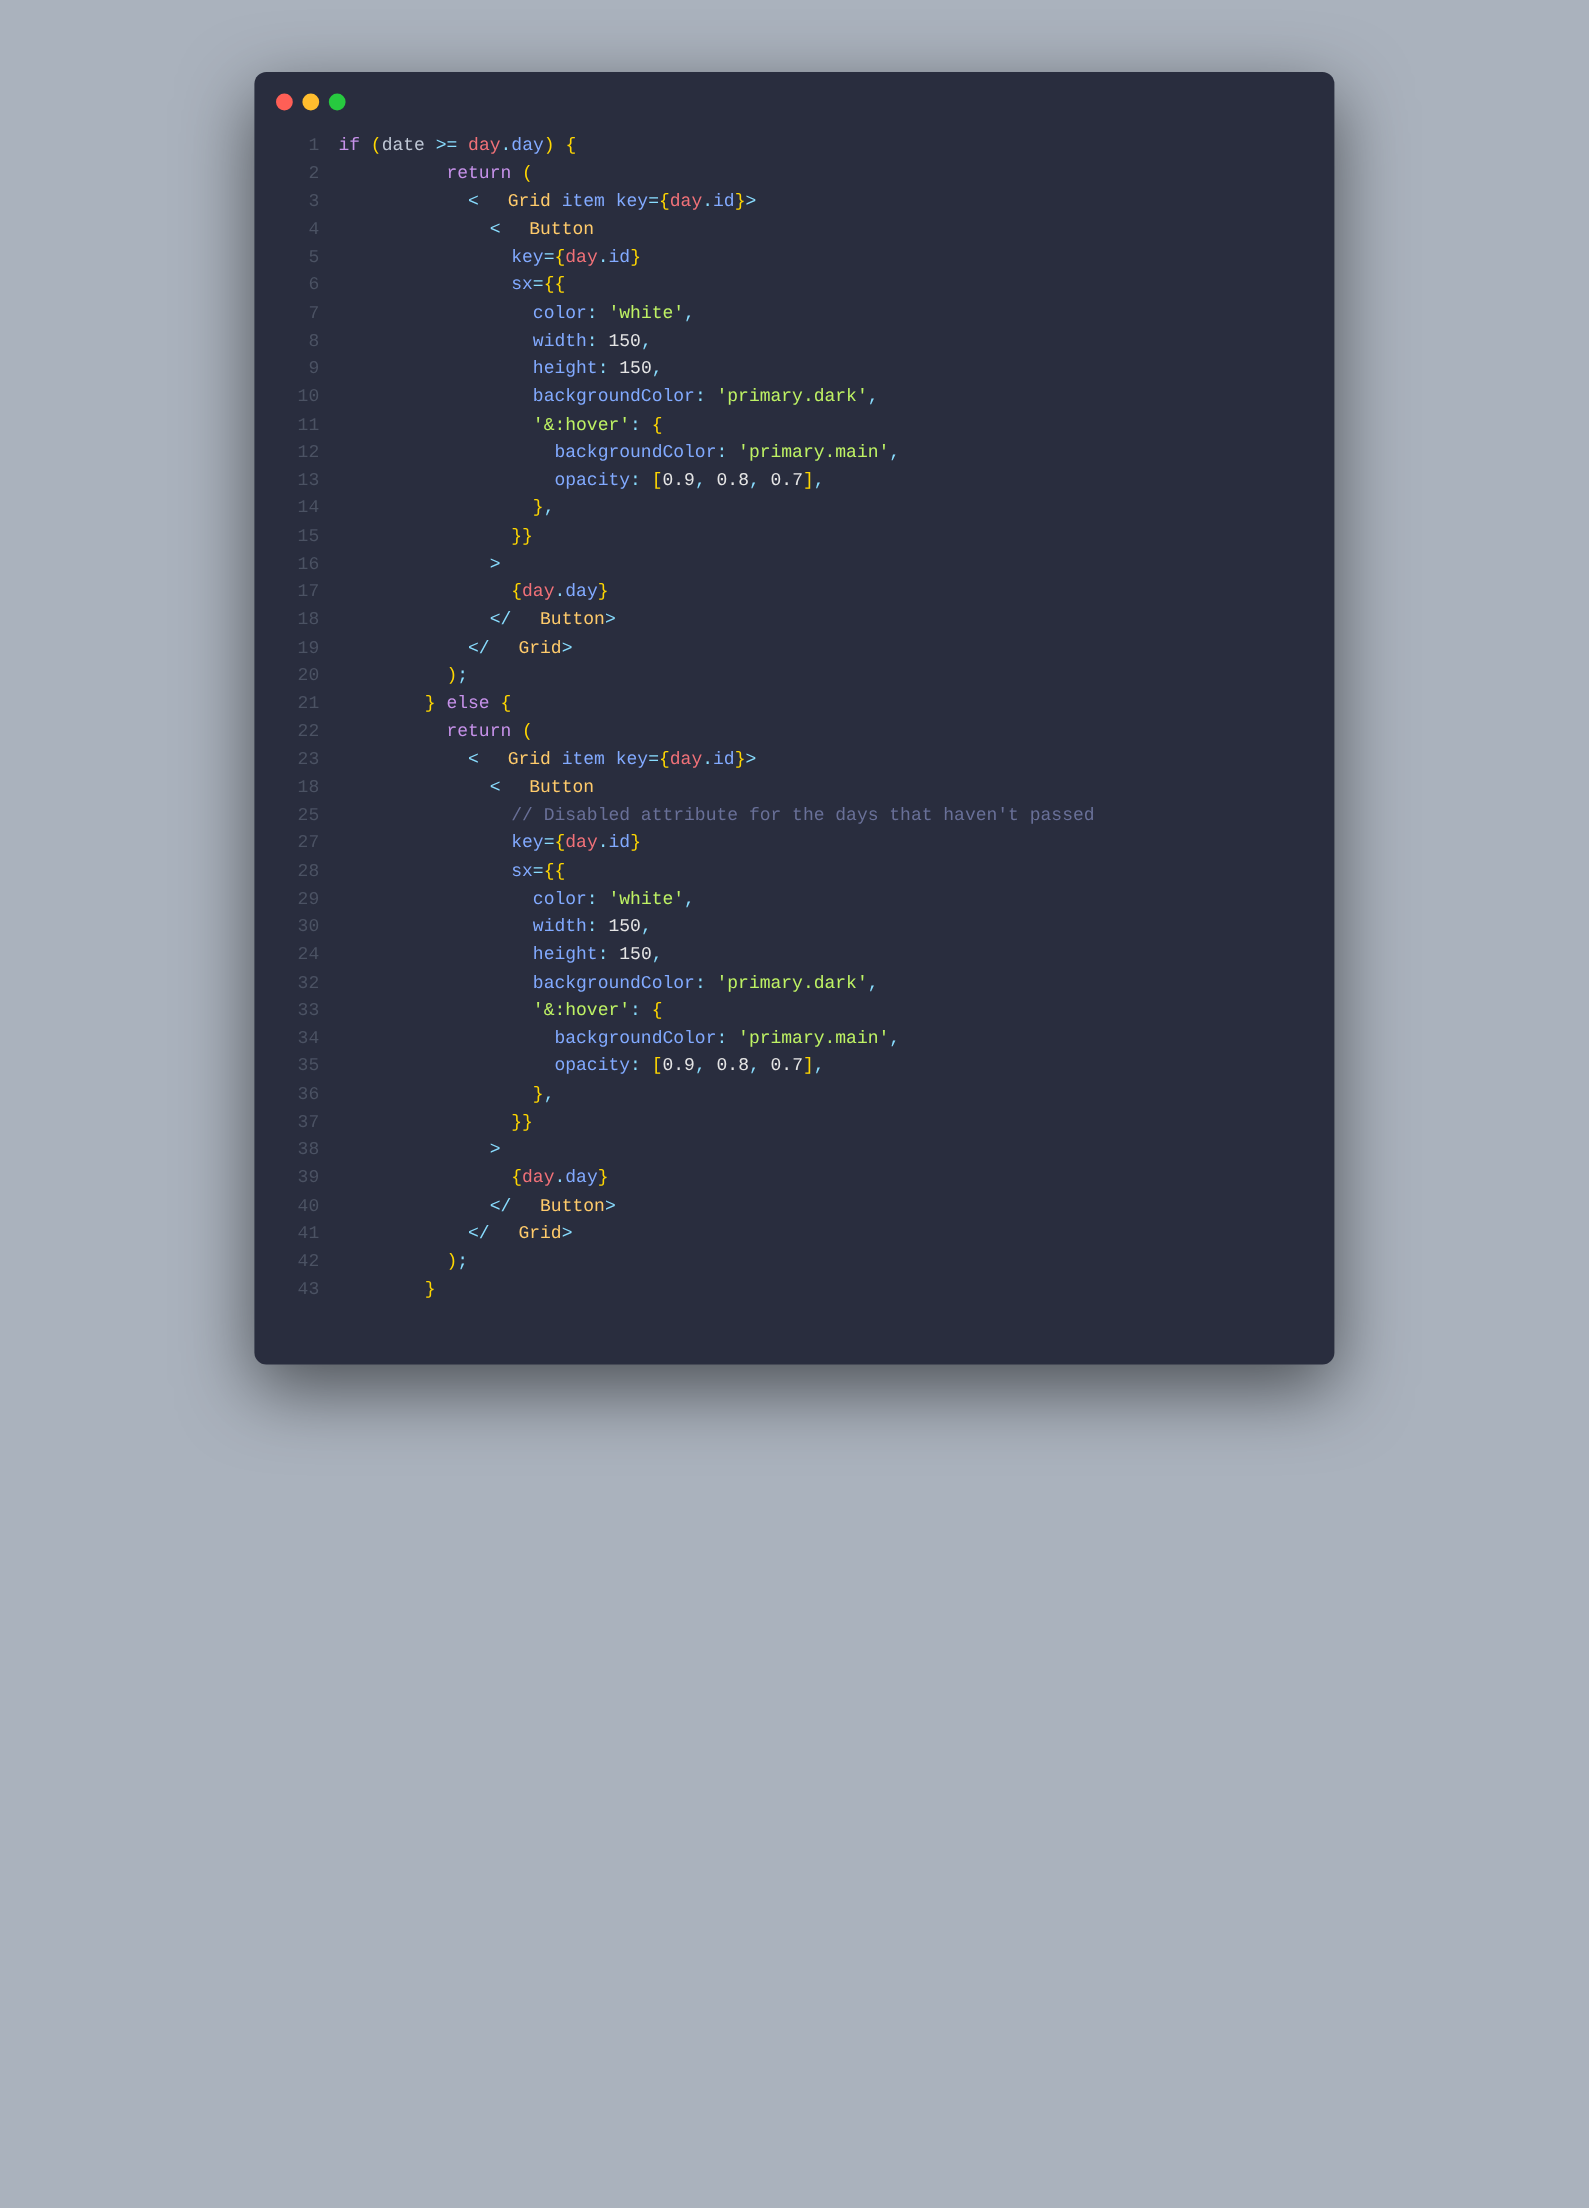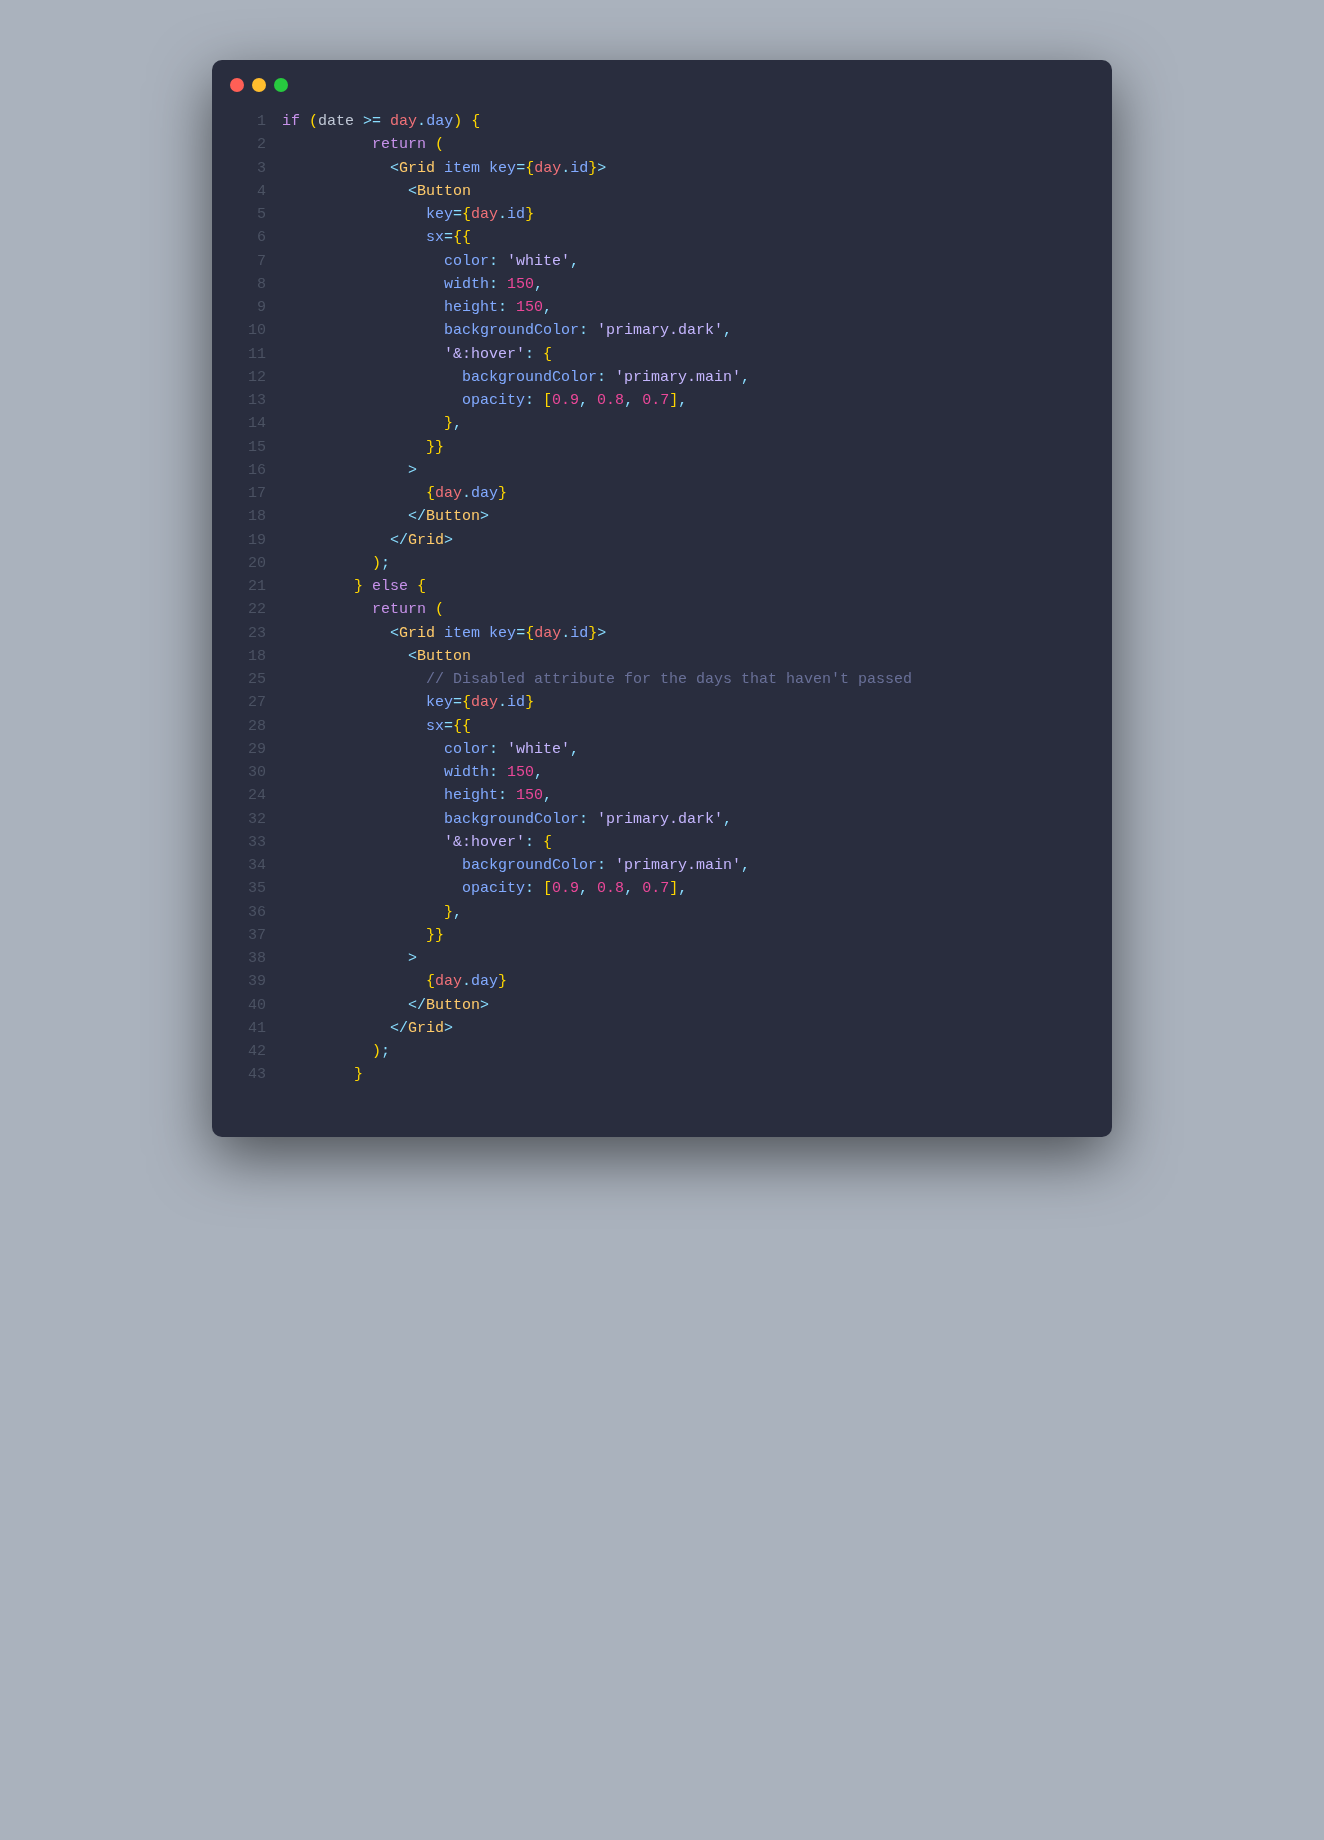--- a/index.html
+++ b/index.html
@@ -43,24 +43,24 @@
     margin-right: 16px;
     flex-shrink:0;
   }
   .code { color:#bfc7d5; }
   
   .kw   { color:#c792ea; }   
   .op   { color:#89ddff; }   
   .br   { color:#ffd700; }   
   .var  { color:#bfc7d5;text-align:center; }   
   .prop { color:#82aaff; }   
-  .num  { color:#ec4899; }   
-  .str  { color:#c4b5fd;text-align:right; }   
+  .num  { color:#e5e5e5; }   
+  .str  { color:#bef264;text-align:right; }   
   .tag  { color:#f07178; }   
-  .cmp  { color:#ffcb6b; }   
+  .cmp  { color:#ffcb6b;margin-left:24px; }   
   .com  { color:#697098; }
   .p    { color:#89ddff; }   
 </style>
 </head>
 <body>
 
 <div class="window">
   <div class="titlebar">
     <div class="dot red"></div>
     <div class="dot yellow"></div>

